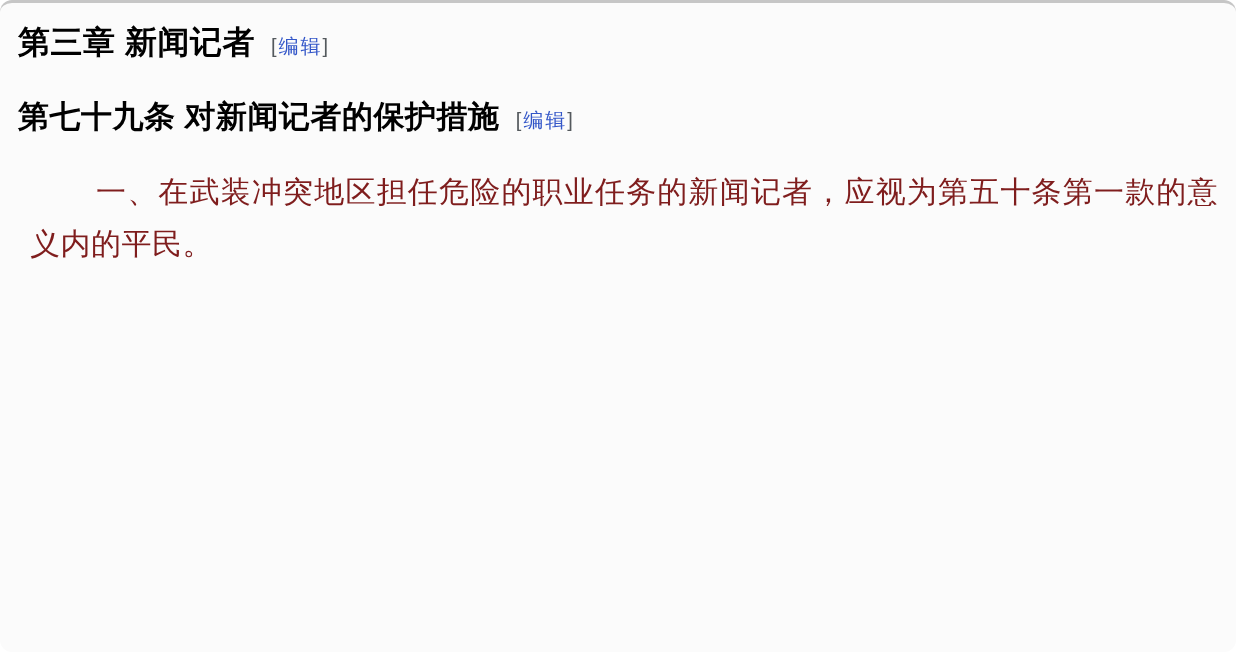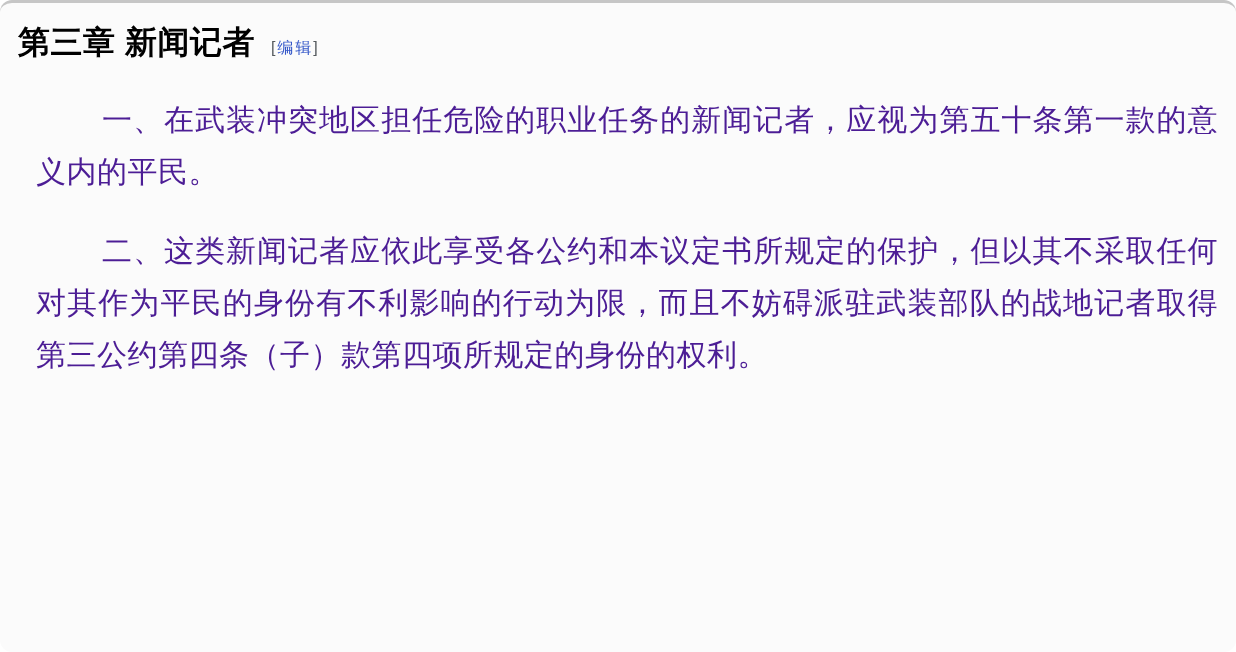--- a/index.html
+++ b/index.html
@@ -32,54 +32,56 @@
   }
   h3.article-heading {
     margin: 33px 0 0 0;
     font-size: 31px;
     line-height: 38px;
     font-weight: bold;
     color: #000000;
     letter-spacing: 0.5px;
   }
   .edit-link-group {
-    font-size: 16px;
+    font-size: 20px;
     font-weight: normal;
     margin-left: 16px;
     letter-spacing: 2px;
     white-space: nowrap;
   }
   .edit-bracket {
     color: #54595d;
   }
   a.edit-link {
     color: #3356c8;
     text-decoration: none;
     cursor: pointer;
   }
   p.body-paragraph {
-    margin: 27px 0 0 18px;
+    margin: 27px 0 0 12px;
     font-size: 30px;
     line-height: 52px;
     text-indent: 2.2em;
     letter-spacing: 0.5px;
     text-align: justify;
-    color: #4c1d95;
+    color: #7f1d1d;
   }
 </style>
 </head>
 <body>
 
 <div class="page">
   <div class="content">
 
     <h2 class="chapter-heading">
       <span>第三章 新闻记者</span><span class="edit-link-group"><span class="edit-bracket">[</span><a class="edit-link">编辑</a><span class="edit-bracket">]</span></span>
     </h2>
 
+    <h3 class="article-heading">
+      <span>第七十九条 对新闻记者的保护措施</span><span class="edit-link-group"><span class="edit-bracket">[</span><a class="edit-link">编辑</a><span class="edit-bracket">]</span></span>
+    </h3>
 
     <p class="body-paragraph">一、在武装冲突地区担任危险的职业任务的新闻记者，应视为第五十条第一款的意义内的平民。</p>
 
-    <p class="body-paragraph">二、这类新闻记者应依此享受各公约和本议定书所规定的保护，但以其不采取任何对其作为平民的身份有不利影响的行动为限，而且不妨碍派驻武装部队的战地记者取得第三公约第四条（子）款第四项所规定的身份的权利。</p>
 
 
   </div>
 </div>
 
 </body></html>

